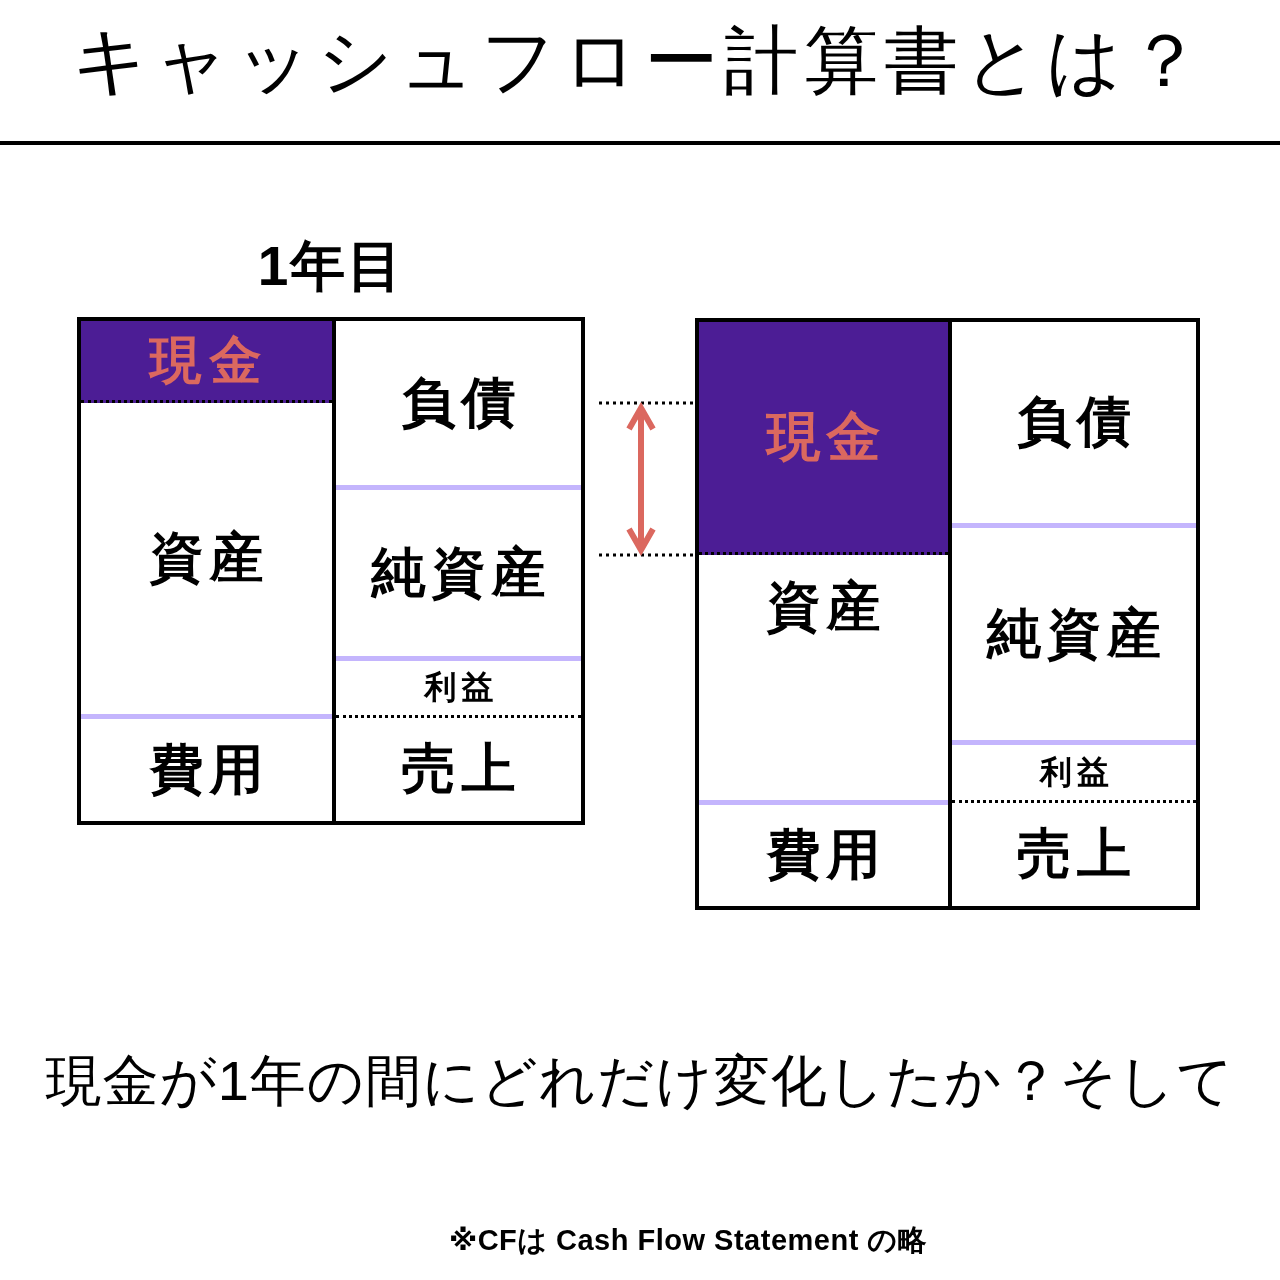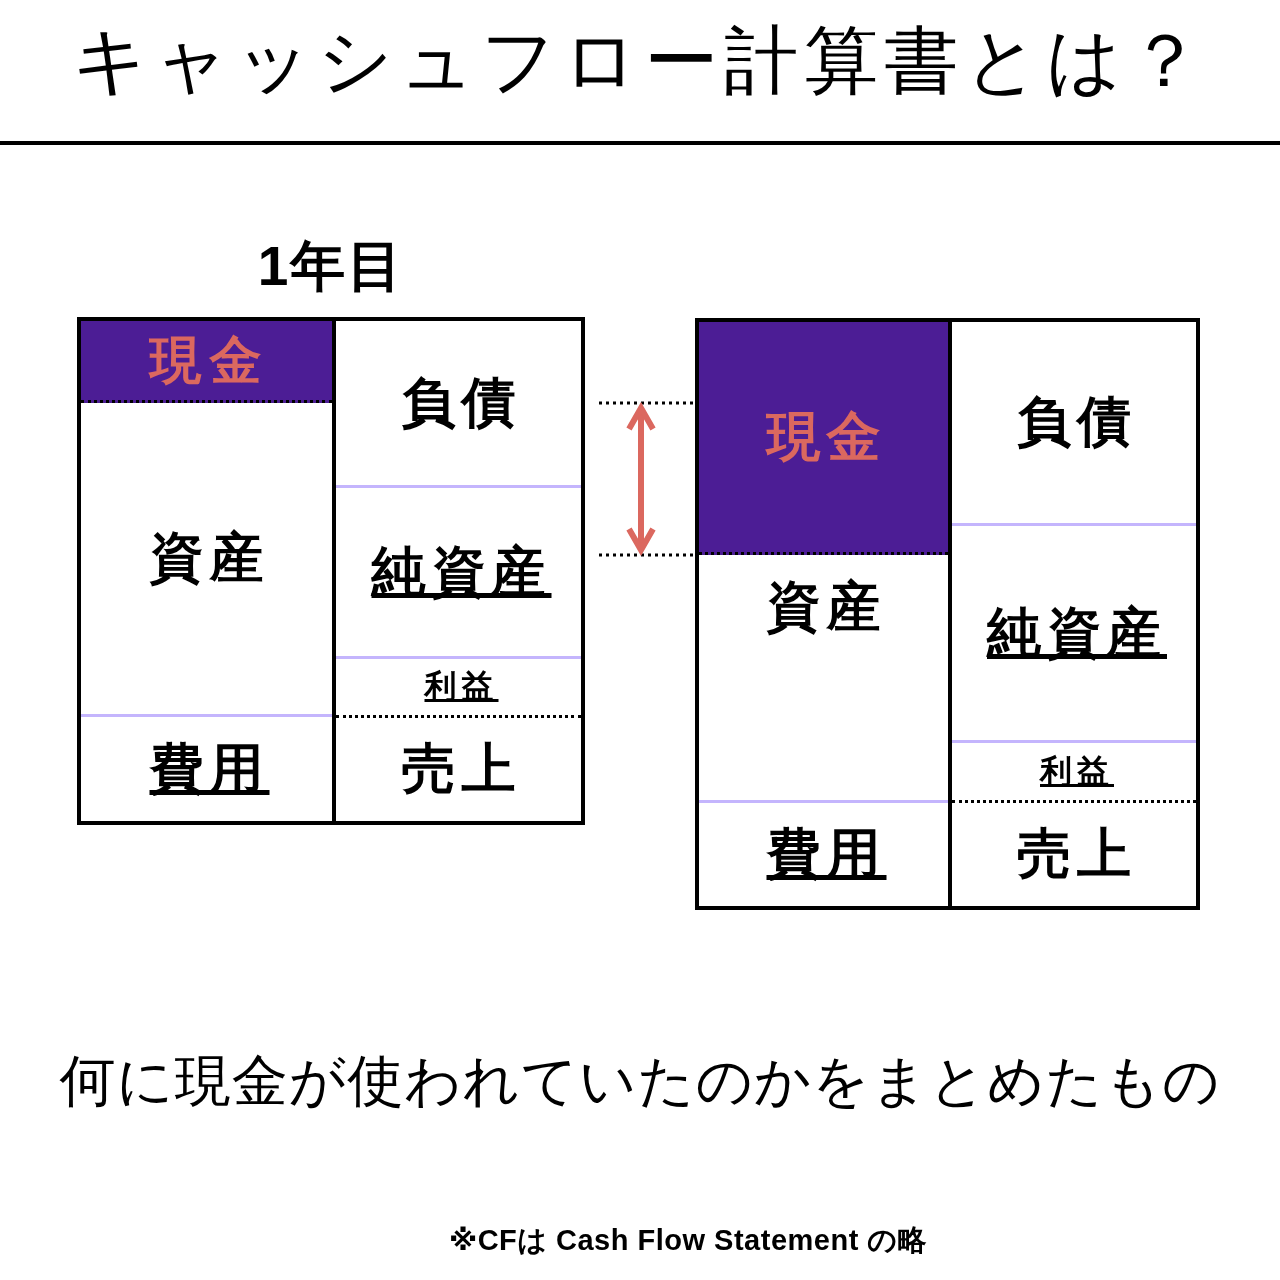--- a/index.html
+++ b/index.html
@@ -21,21 +21,21 @@
   .bs-box{position:absolute;border:4px solid #000;background:#fff;box-sizing:border-box;}
   .bs-box.y1{left:77px;top:317px;width:508px;height:508px;}
   .bs-box.y2{left:695px;top:318px;width:505px;height:592px;}
   .col{position:absolute;top:0;bottom:0;}
   .vdivider{position:absolute;top:0;bottom:0;width:4px;background:#000;}
   .cell{
     position:absolute;left:0;right:0;display:flex;align-items:center;justify-content:center;
     font-size:54px;font-weight:600;letter-spacing:6px;box-sizing:border-box;text-indent:6px;
   }
   .cell.cash{background:#4c1d95;color:#db685f;border-bottom:3px dotted #000;}
-  .cell.top-solid{border-top:3px solid #c4b5fd;text-decoration:underline;}
+  .cell.top-solid{border-top:5px solid #c4b5fd;}
   .cell.top-dotted{border-top:3px dotted #000;}
   .cell.profit{font-size:32px;letter-spacing:5px;}
   .y1 .cell.cash{font-size:52px;letter-spacing:8px;}
   .y2 .cell.cash{font-size:54px;letter-spacing:6px;}
   .cell.align-top{align-items:flex-start;padding-top:16px;}
 
   
   .y1 .col.left{left:0;width:251px;}
   .y1 .vdivider{left:251px;}
   .y1 .col.right{left:255px;width:245px;}
@@ -114,18 +114,18 @@
     <line x1="14" y1="8" x2="110" y2="8" stroke="#000000" stroke-width="3" stroke-dasharray="3 4"></line>
     <line x1="14" y1="160" x2="110" y2="160" stroke="#000000" stroke-width="3" stroke-dasharray="3 4"></line>
     <g stroke="#db685f" stroke-width="6" fill="none">
       <line x1="56" y1="18" x2="56" y2="150"></line>
       <polyline points="44,34 56,13 68,34"></polyline>
       <polyline points="44,134 56,155 68,134"></polyline>
     </g>
   </svg>
 
   <div class="description">
-    <div>何に現金が使われていたのかをまとめたもの</div>
+    <div>現金が1年の間にどれだけ変化したか？そして</div>
   </div>
 
   <div class="footnote">※CFは Cash Flow Statement の略</div>
 
 </div>
 
 </body></html>

